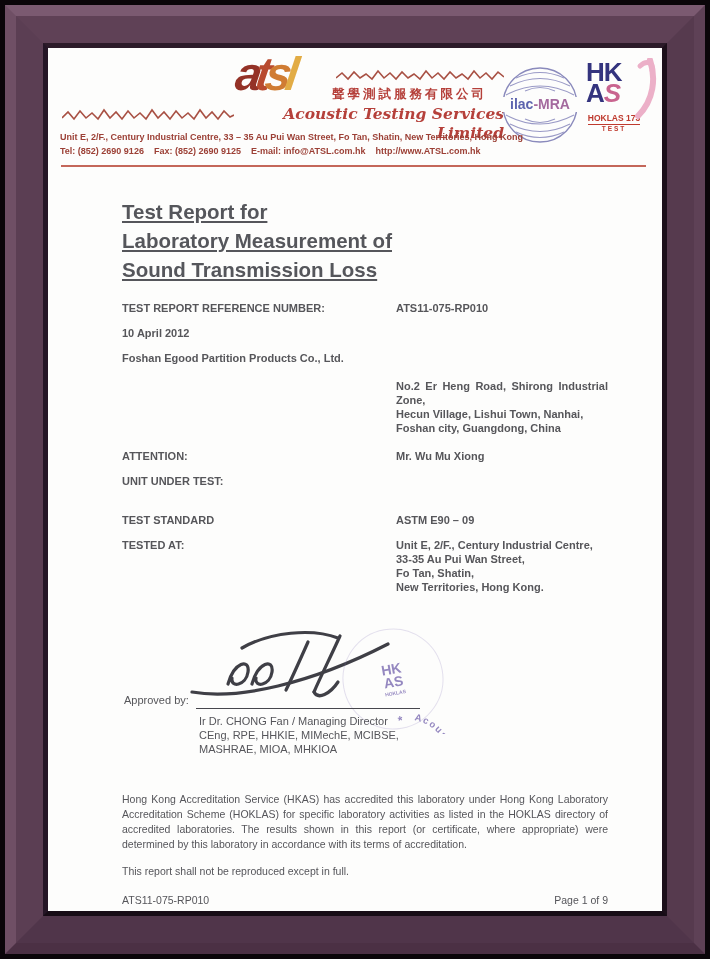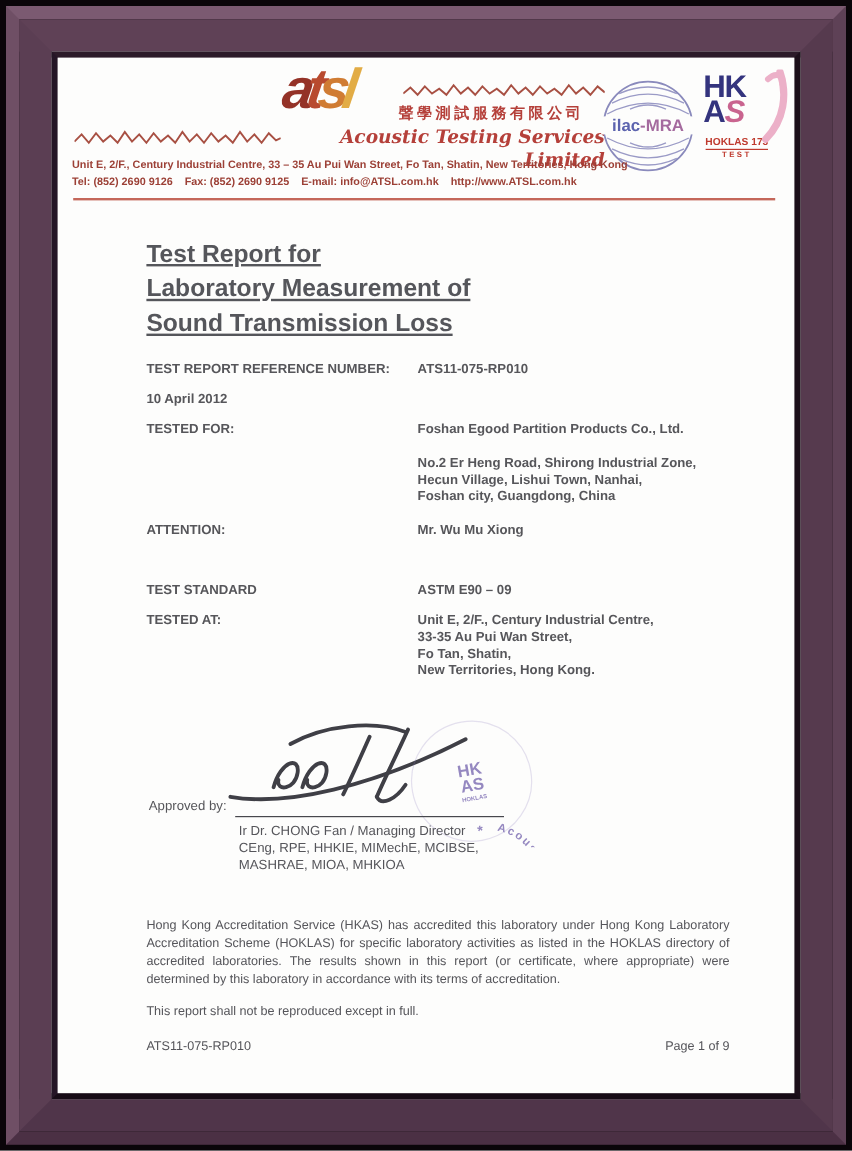--- a/index.html
+++ b/index.html
@@ -54,21 +54,21 @@
   .hoklas { margin-top:8px; font-size:8.5px; font-weight:bold; color:#bf3a2e;
          border-bottom:1px solid #bf3a2e; display:inline-block; padding-bottom:1px; }
   .hoklas-test { font-size:6.5px; font-weight:bold; color:#bf3a2e; letter-spacing:2px; }
 
   
   .content { padding:0 54px 0 74px; }
   .doc-title { margin-top:25px; font-size:20.5px; font-weight:bold;
                line-height:29px; color:#55565b; white-space:pre-line;text-decoration:underline; }
 
   .rows { margin-top:17px; }
-  .row { display:flex; margin-bottom:11px; }
+  .row { display:flex; margin-bottom:11px;gap:48px; }
   .row .lbl { width:226px; flex:none; font-size:11px; font-weight:bold;
               line-height:14px; }
   .row .val { flex:1; font-size:11px; font-weight:bold; line-height:14px;
               white-space:pre-line; text-align:justify; }
   .row.gap-md { margin-bottom:14px; }
   .row.gap-top { margin-top:25px;justify-content:flex-end; }
 
   
   .approval { position:relative; height:144px; margin-top:30px; }
   .approved-by { position:absolute; left:2px; top:70px; font-size:11px; }
@@ -154,34 +154,34 @@
 
         <div class="rows">
           <div class="row">
             <div class="lbl">TEST REPORT REFERENCE NUMBER:</div>
             <div class="val">ATS11-075-RP010</div>
           </div>
           <div class="row">
             <div class="val">10 April 2012</div>
           </div>
           <div class="row gap-md">
-            <div class="lbl">TESTED FOR:</div>
             <div class="val">Foshan Egood Partition Products Co., Ltd.</div>
           </div>
           <div class="row gap-md">
             <div class="lbl"></div>
             <div class="val">No.2 Er Heng Road, Shirong Industrial Zone,
 Hecun Village, Lishui Town, Nanhai,
 Foshan city, Guangdong, China</div>
           </div>
           <div class="row">
             <div class="lbl">ATTENTION:</div>
             <div class="val">Mr. Wu Mu Xiong</div>
           </div>
           <div class="row">
+            <div class="lbl">UNIT UNDER TEST:</div>
           </div>
           <div class="row gap-top">
             <div class="lbl">TEST STANDARD</div>
             <div class="val">ASTM E90 – 09</div>
           </div>
           <div class="row">
             <div class="lbl">TESTED AT:</div>
             <div class="val">Unit E, 2/F., Century Industrial Centre,
 33-35 Au Pui Wan Street,
 Fo Tan, Shatin,

